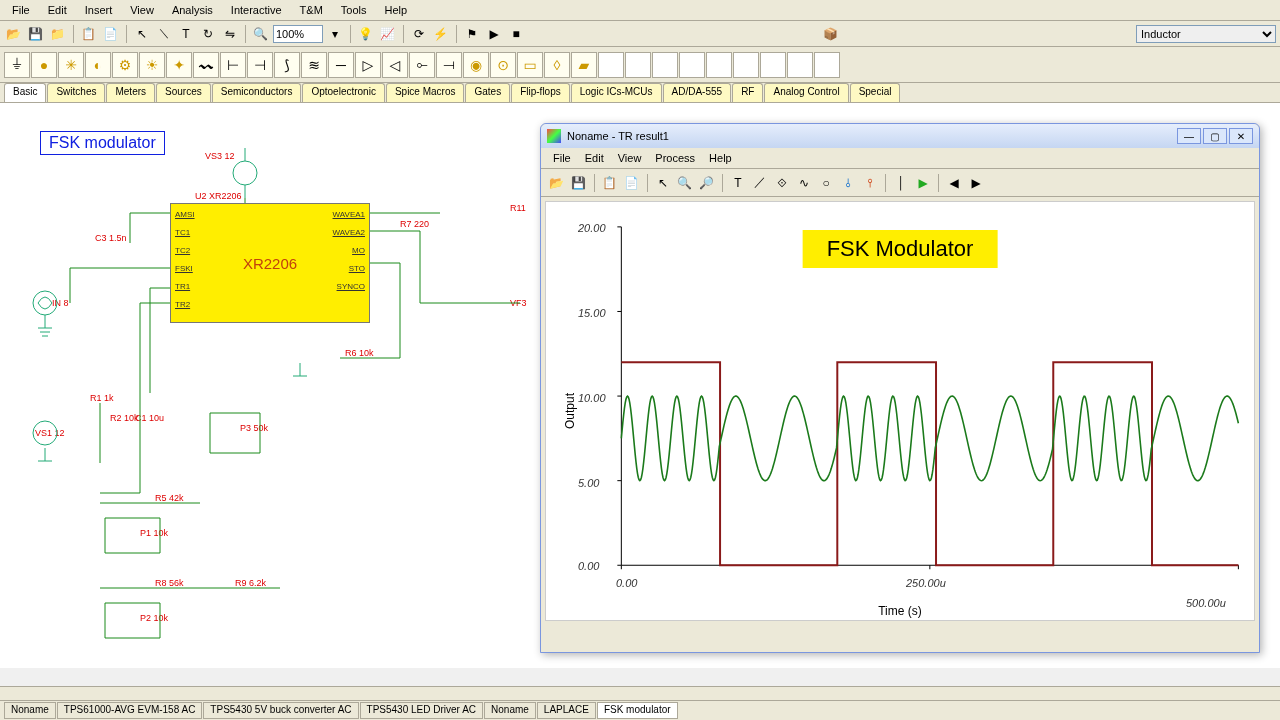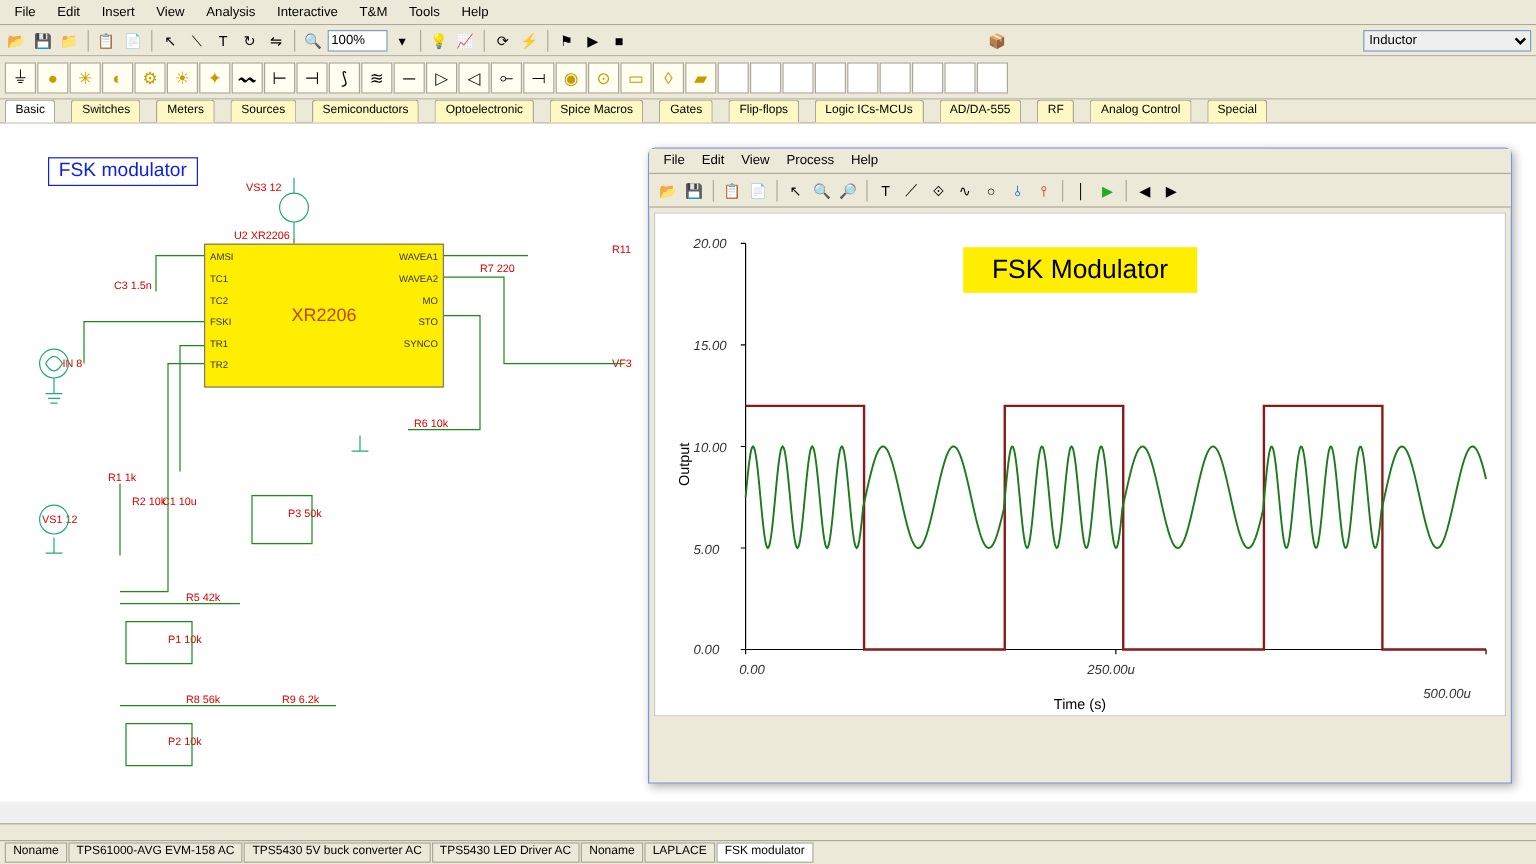--- a/index.html
+++ b/index.html
@@ -79,21 +79,21 @@
     display: flex;
     align-items: center;
     justify-content: center;
     font-size: 14px;
     cursor: pointer;
   }
   .comp-slot.filled { background: #fffef0; }
   .tab-strip {
     background: #ece9d8;
     display: flex;
-    gap: 12px;
+    gap: 0;
     padding: 0 4px;
     border-bottom: 1px solid #aca899;
     height: 20px;
   }
   .tab {
     border: 1px solid #aca899;
     border-bottom: none;
     padding: 2px 8px;
     background: #fef9c3;
     font-size: 10px;
@@ -131,21 +131,21 @@
     color: #444;
   }
   .chip-label {
     position: absolute;
     left: 50%;
     top: 50%;
     transform: translate(-50%, -50%);
     font-size: 15px;
     color: #c2410c;
   }
-  .pin { position: absolute; font-size: 8px; color: #333; }
+  .pin { position: absolute; font-size: 8px; color: #333; text-decoration: underline; }
   .comp-label {
     position: absolute;
     font-size: 9px;
     color: #d00;
   }
   .wire { stroke: #1b8a1b; stroke-width: 1; fill: none; }
   .sym { stroke: #2a7; stroke-width: 1; fill: none; }
   .tr-window {
     position: absolute;
     left: 540px;
@@ -453,20 +453,29 @@
     <path class="wire" d="M105 415 H160 V450 H105 Z"></path>
     <path class="wire" d="M100 485 H280"></path>
     <path class="wire" d="M105 500 H160 V535 H105 Z"></path>
 
     <path class="sym" d="M45 212 V225 M38 225 H52 M40 229 H50 M42 233 H48"></path>
     <path class="sym" d="M45 345 V358 M38 358 H52"></path>
     <path class="sym" d="M300 260 V273 M293 273 H307"></path>
   </svg>
 
   <div class="tr-window">
+    <div class="tr-titlebar">
+      <div class="win-icon"></div>
+      <span>Noname - TR result1</span>
+      <div class="win-ctrls">
+        <div>—</div>
+        <div>▢</div>
+        <div>✕</div>
+      </div>
+    </div>
     <div class="tr-menubar">
       <span>File</span>
       <span>Edit</span>
       <span>View</span>
       <span>Process</span>
       <span>Help</span>
     </div>
     <div class="tr-toolbar">
       <div class="btn">📂</div>
       <div class="btn">💾</div>

